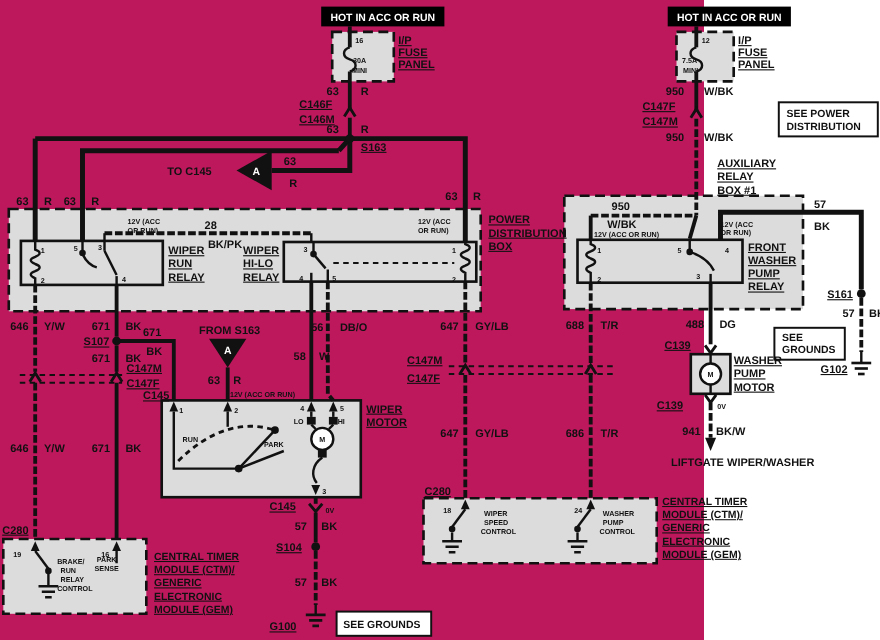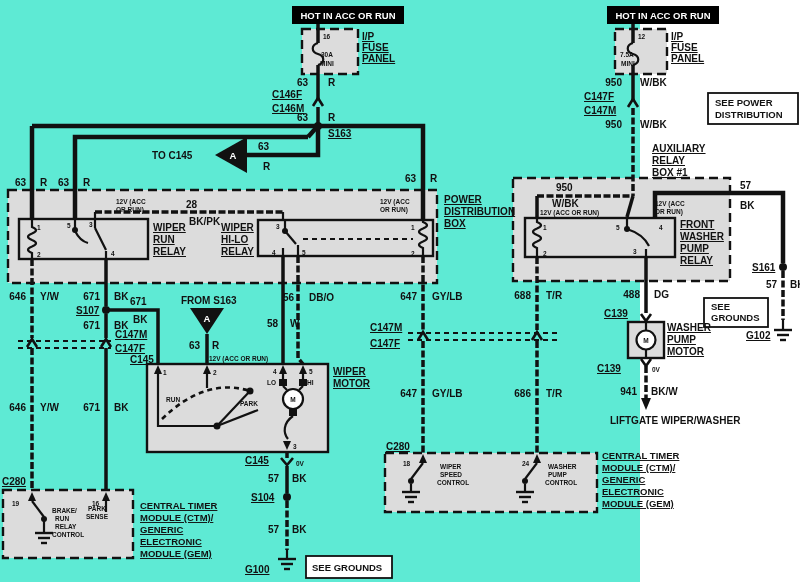--- a/index.html
+++ b/index.html
@@ -1,16 +1,16 @@
 <!DOCTYPE html>
 <html><head>
 <meta charset="utf-8">
 <style>
   html,body{margin:0;padding:0;background:#fff;}
-  #stage{width:640px;height:582px;position:relative;background:#5eead4;text-decoration:underline;}
+  #stage{width:640px;height:582px;position:relative;background:#be185d;text-decoration:underline;}
   svg{display:block;}
   .w2{stroke:#111;stroke-width:2.2;fill:none;stroke-linecap:butt;}
   .w3{stroke:#111;stroke-width:3.5;fill:none;}
   .w4{stroke:#111;stroke-width:4.5;fill:none;}
   .wd{stroke-dasharray:7,2.5;}
   .link{stroke:#111;stroke-width:1.8;fill:none;stroke-dasharray:5,4;}
   .camdash{stroke:#111;stroke-width:2.6;fill:none;stroke-dasharray:5,4;}
   .dashbox{fill:#dcdcdc;stroke:#111;stroke-width:2.4;stroke-dasharray:9,5;}
   .solidbox{fill:#dcdcdc;stroke:#111;stroke-width:2.4;}
   .noteband{fill:#000;}

